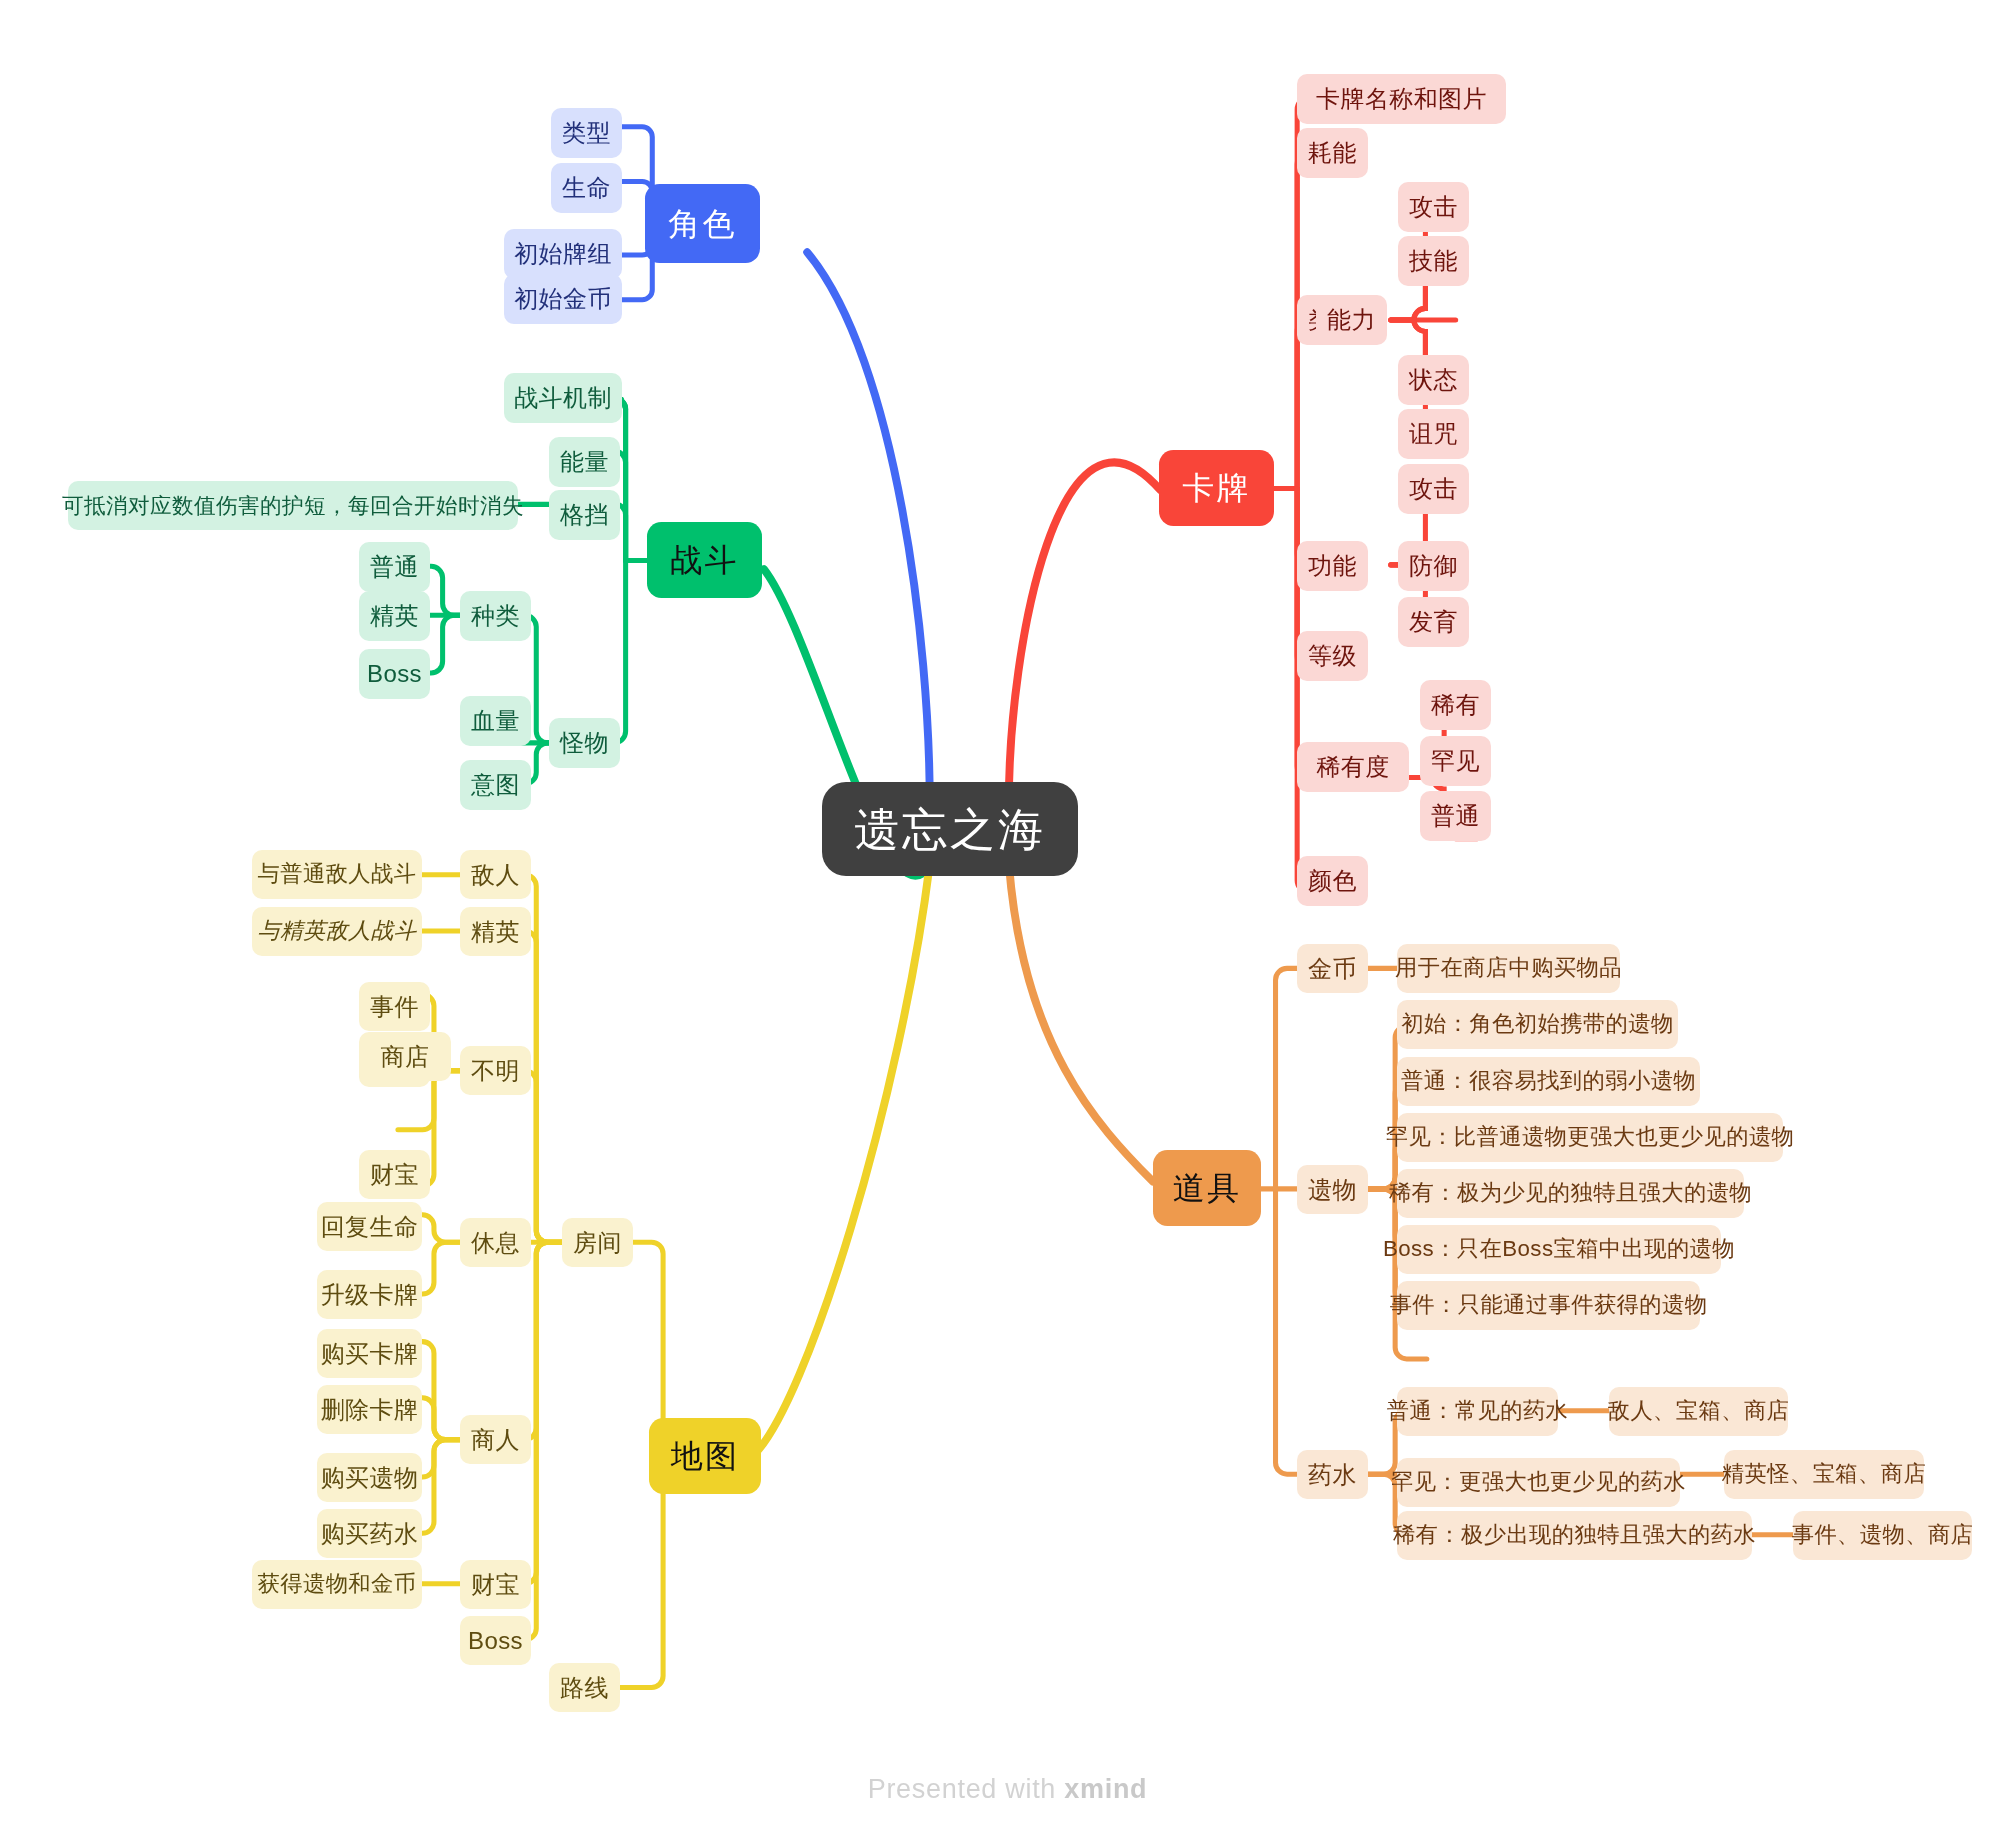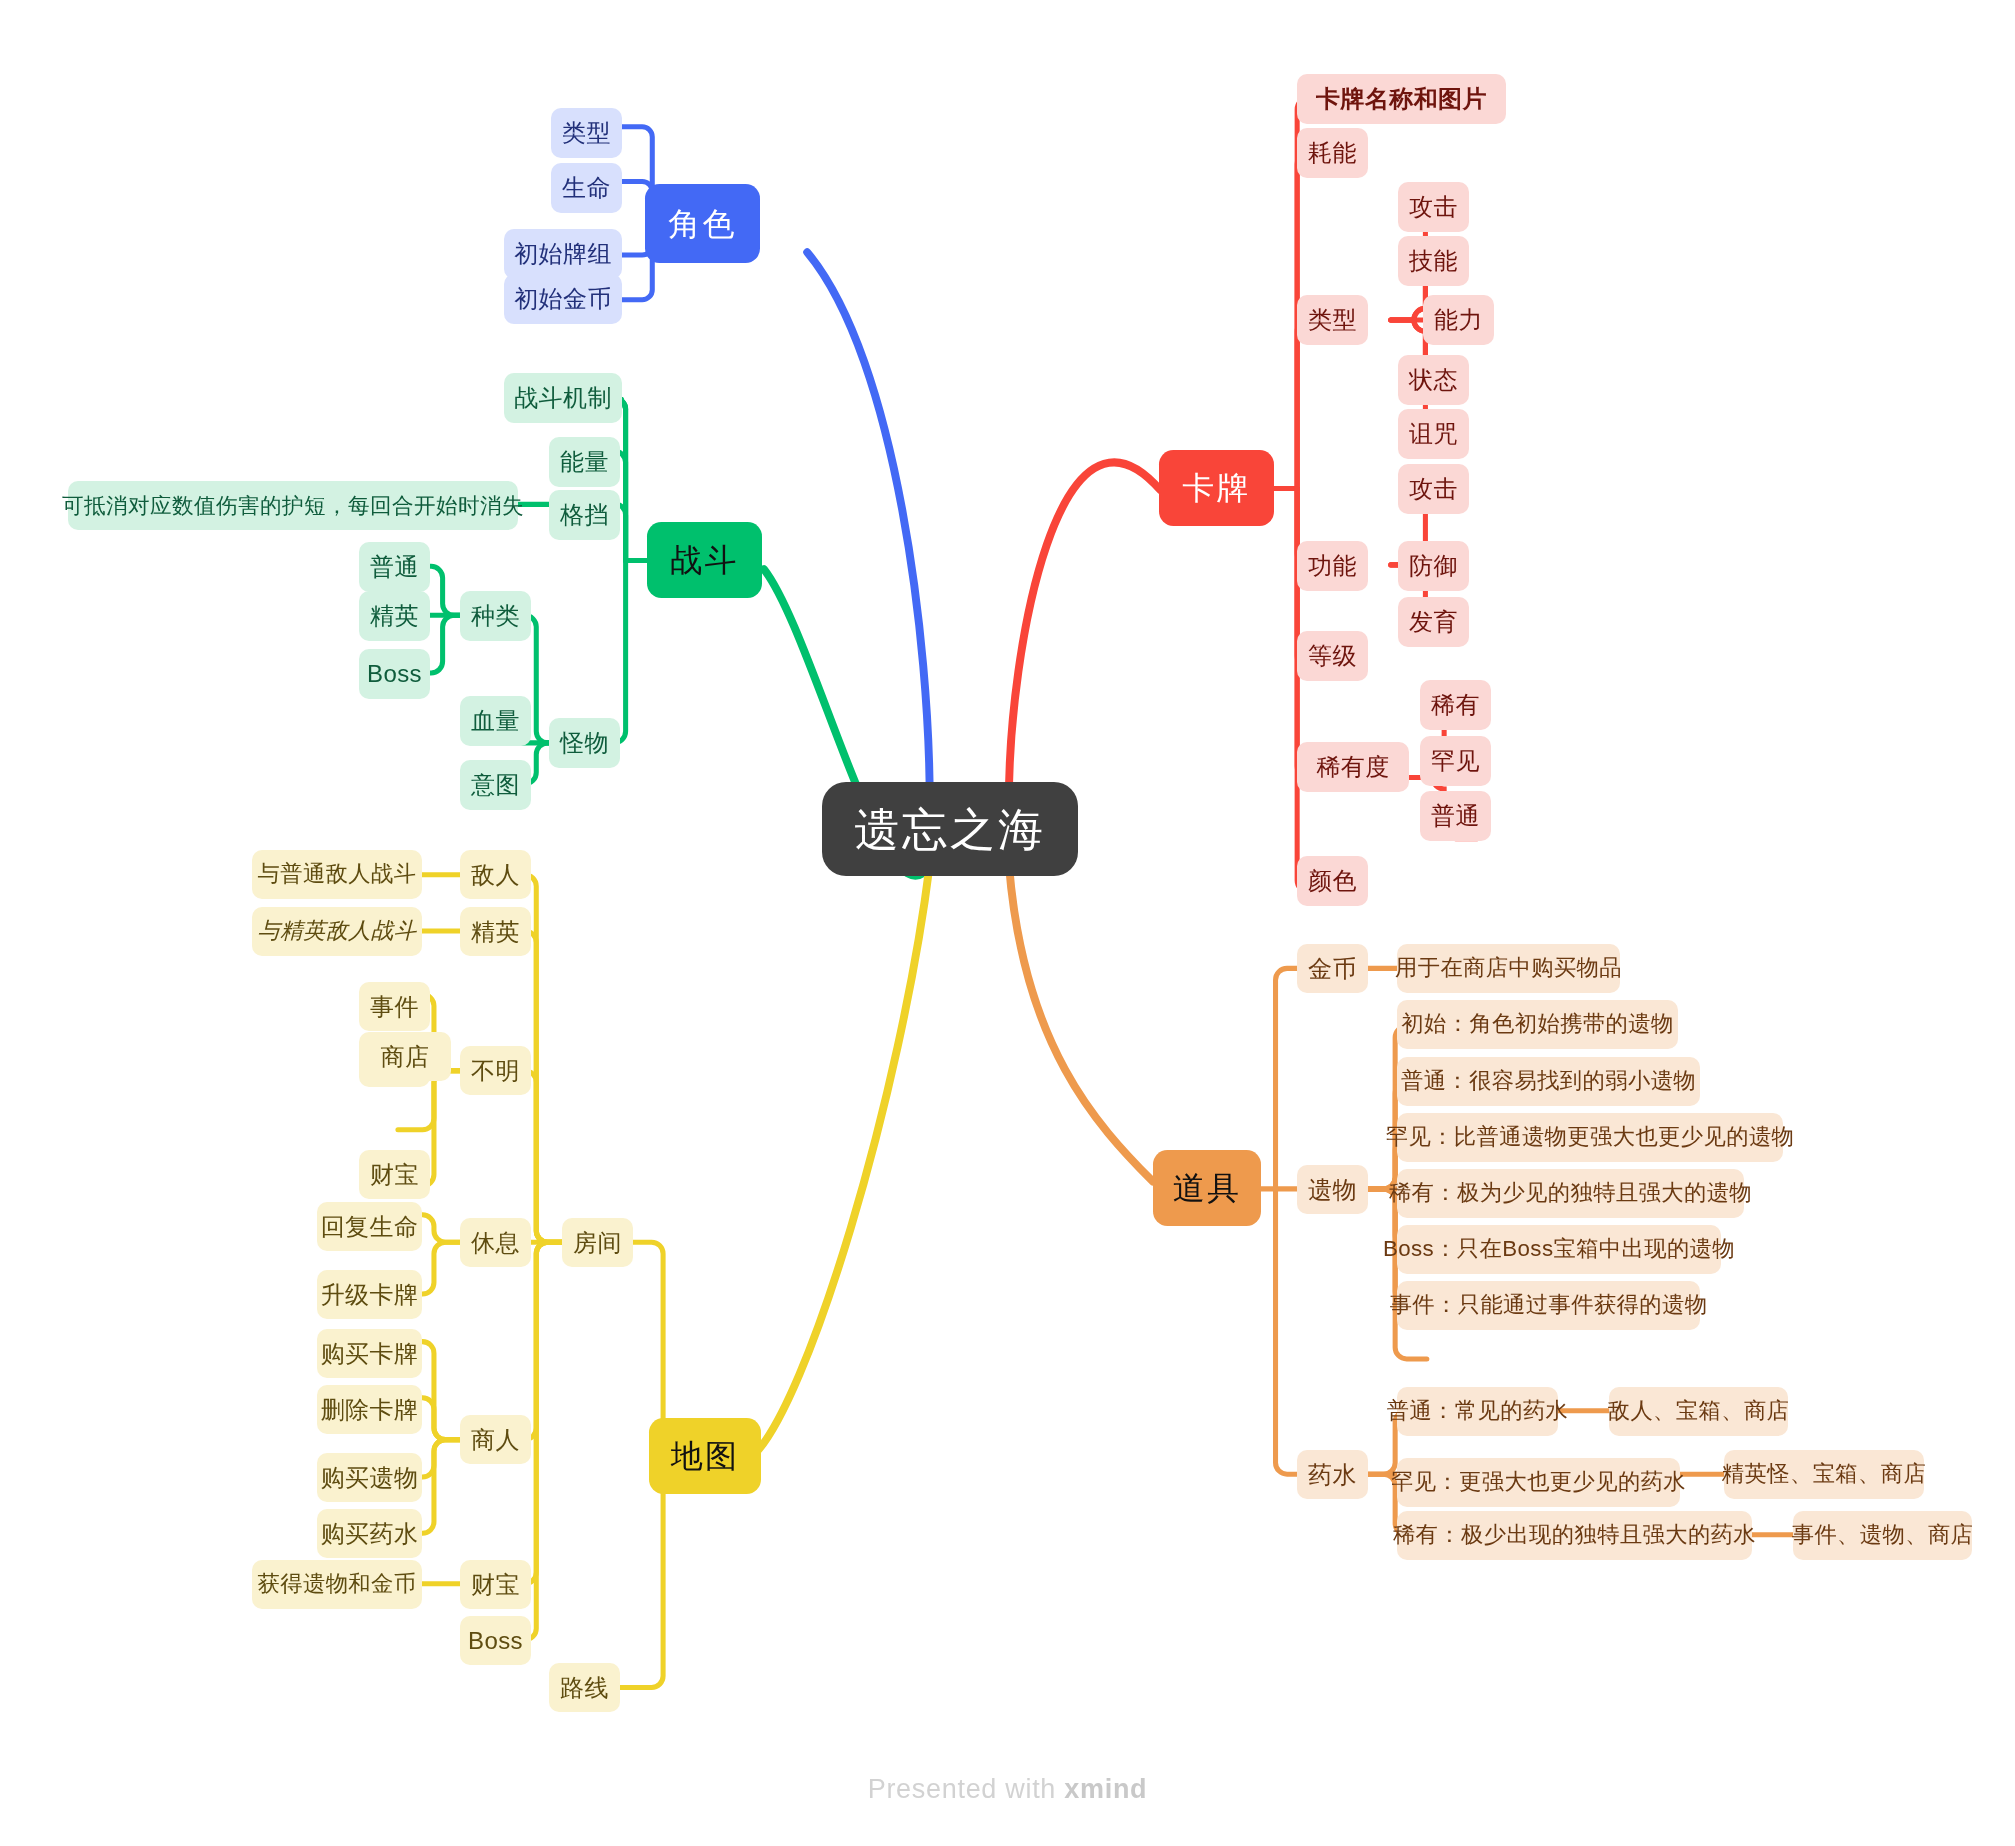--- a/index.html
+++ b/index.html
@@ -219,31 +219,31 @@
   <div class="node leaf green" style="left:460px; top:591px; width:71px; height:50px;">种类</div>
   <div class="node leaf green" style="left:460px; top:696px; width:71px; height:50px;">血量</div>
   <div class="node leaf green" style="left:460px; top:760px; width:71px; height:50px;">意图</div>
 
   <div class="node leaf green" style="left:359px; top:542px; width:71px; height:50px;">普通</div>
   <div class="node leaf green" style="left:359px; top:591px; width:71px; height:50px;">精英</div>
   <div class="node leaf green" style="left:359px; top:649px; width:71px; height:50px;">Boss</div>
 
   <div class="node main red" style="left:1159px; top:450px; width:115px; height:76px;">卡牌</div>
 
-  <div class="node leaf red" style="left:1297px; top:74px; width:209px; height:50px;font-weight:bold;">卡牌名称和图片</div>
+  <div class="node leaf red" style="left:1297px; top:74px; width:209px; height:50px;">卡牌名称和图片</div>
   <div class="node leaf red" style="left:1297px; top:128px; width:71px; height:50px;">耗能</div>
   <div class="node leaf red" style="left:1297px; top:295px; width:71px; height:50px;">类型</div>
   <div class="node leaf red" style="left:1297px; top:541px; width:71px; height:50px;">功能</div>
   <div class="node leaf red" style="left:1297px; top:631px; width:71px; height:50px;">等级</div>
   <div class="node leaf red" style="left:1297px; top:742px; width:112px; height:50px;">稀有度</div>
   <div class="node leaf red" style="left:1297px; top:856px; width:71px; height:50px;">颜色</div>
 
   <div class="node leaf red" style="left:1398px; top:182px; width:71px; height:50px;">攻击</div>
   <div class="node leaf red" style="left:1398px; top:236px; width:71px; height:50px;">技能</div>
-  <div class="node leaf red" style="left:1423px; top:295px; width:71px; height:50px;">能力</div>
+  <div class="node leaf red" style="left:1316px; top:295px; width:71px; height:50px;">能力</div>
   <div class="node leaf red" style="left:1398px; top:355px; width:71px; height:50px;">状态</div>
   <div class="node leaf red" style="left:1398px; top:409px; width:71px; height:50px;">诅咒</div>
 
   <div class="node leaf red" style="left:1398px; top:464px; width:71px; height:50px;">攻击</div>
   <div class="node leaf red" style="left:1398px; top:541px; width:71px; height:50px;">防御</div>
   <div class="node leaf red" style="left:1398px; top:597px; width:71px; height:50px;">发育</div>
 
   <div class="node leaf red" style="left:1420px; top:680px; width:71px; height:50px;">稀有</div>
   <div class="node leaf red" style="left:1420px; top:736px; width:71px; height:50px;">罕见</div>
   <div class="node leaf red" style="left:1420px; top:791px; width:71px; height:50px;">普通</div>

